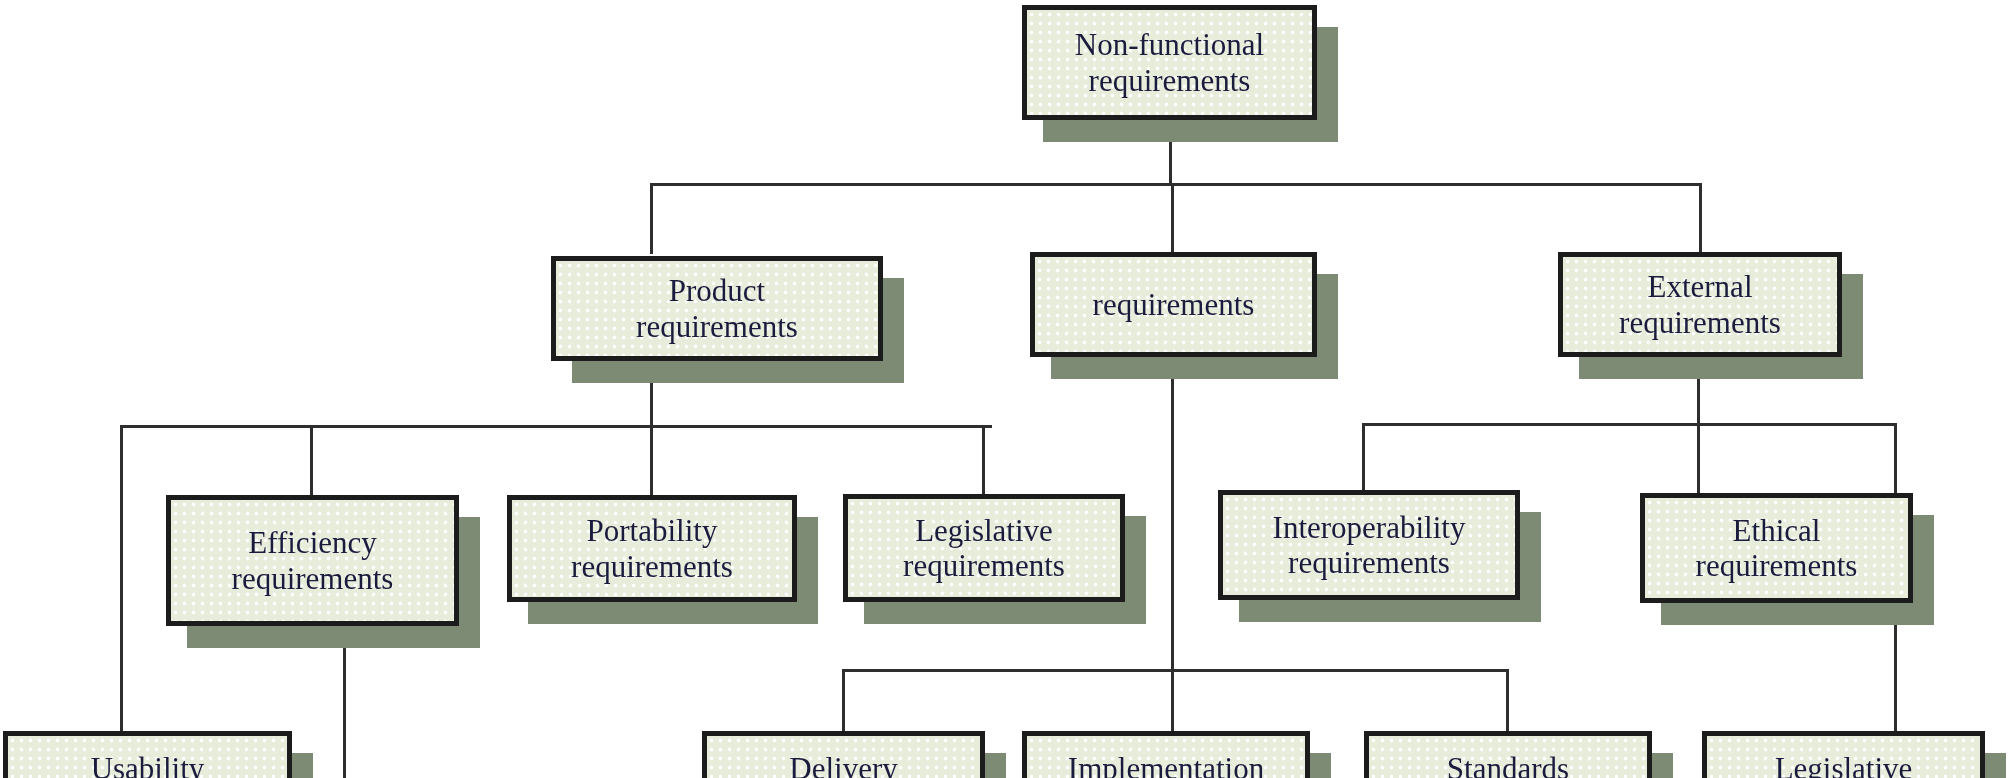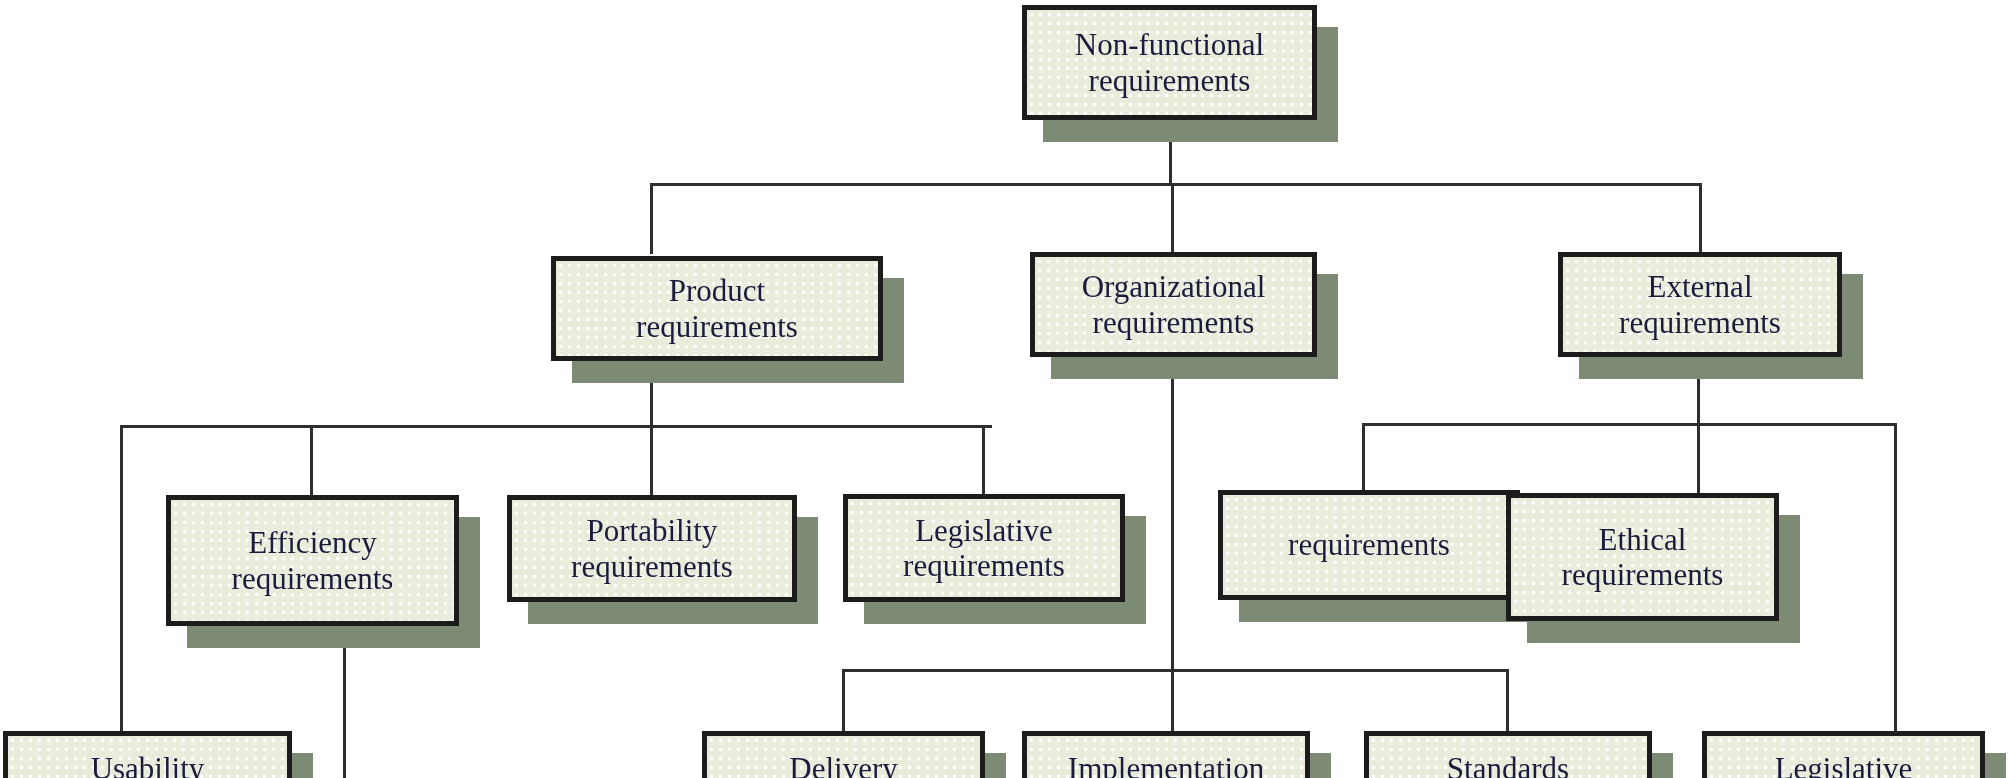--- a/index.html
+++ b/index.html
@@ -80,44 +80,44 @@
   <div class="node" style="left:1022px; top:5px; width:295px; height:115px;">
     <span>Non-functional</span>
     <span>requirements</span>
   </div>
 
   <div class="node" style="left:505px; top:256px; width:332px; height:105px;margin-left:46px;">
     <span>Product</span>
     <span>requirements</span>
   </div>
   <div class="node" style="left:1030px; top:252px; width:287px; height:105px;">
-    <span>Organizational</span>
     <span>requirements</span>
   </div>
   <div class="node" style="left:1558px; top:252px; width:284px; height:105px;">
     <span>External</span>
     <span>requirements</span>
   </div>
 
   <div class="node" style="left:166px; top:495px; width:293px; height:131px;">
     <span>Efficiency</span>
     <span>requirements</span>
   </div>
   <div class="node" style="left:507px; top:495px; width:290px; height:107px;">
     <span>Portability</span>
     <span>requirements</span>
   </div>
   <div class="node" style="left:843px; top:494px; width:282px; height:108px;">
     <span>Legislative</span>
     <span>requirements</span>
   </div>
   <div class="node" style="left:1218px; top:490px; width:302px; height:110px;">
+    <span>Interoperability</span>
     <span>requirements</span>
   </div>
-  <div class="node" style="left:1506px; top:493px; width:273px; height:128px;">
+  <div class="node" style="left:1640px; top:493px; width:273px; height:110px;">
     <span>Ethical</span>
     <span>requirements</span>
   </div>
 
   <div class="node clipped" style="left:3px; top:731px; width:289px; height:110px;">
     <span>Usability</span>
   </div>
   <div class="node clipped" style="left:702px; top:731px; width:283px; height:110px;">
     <span>Delivery</span>
   </div>

